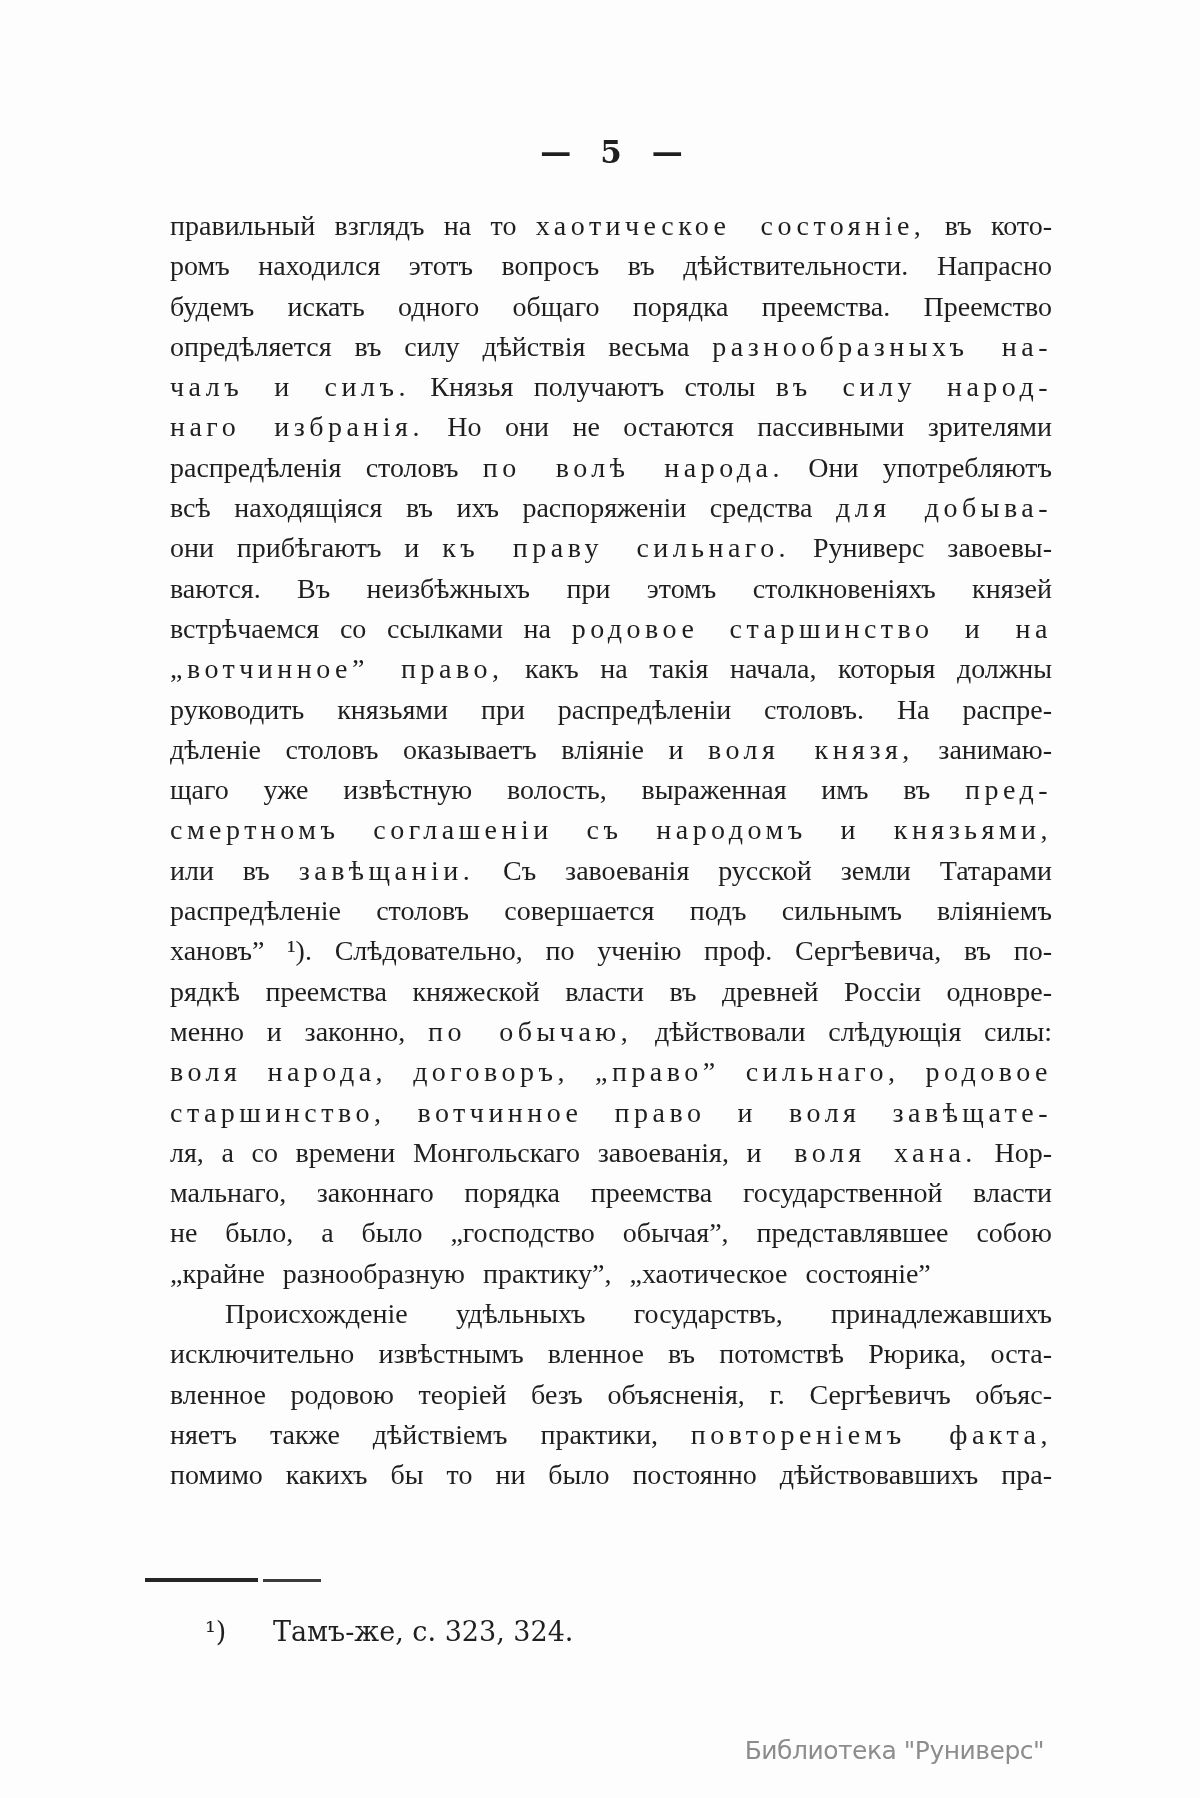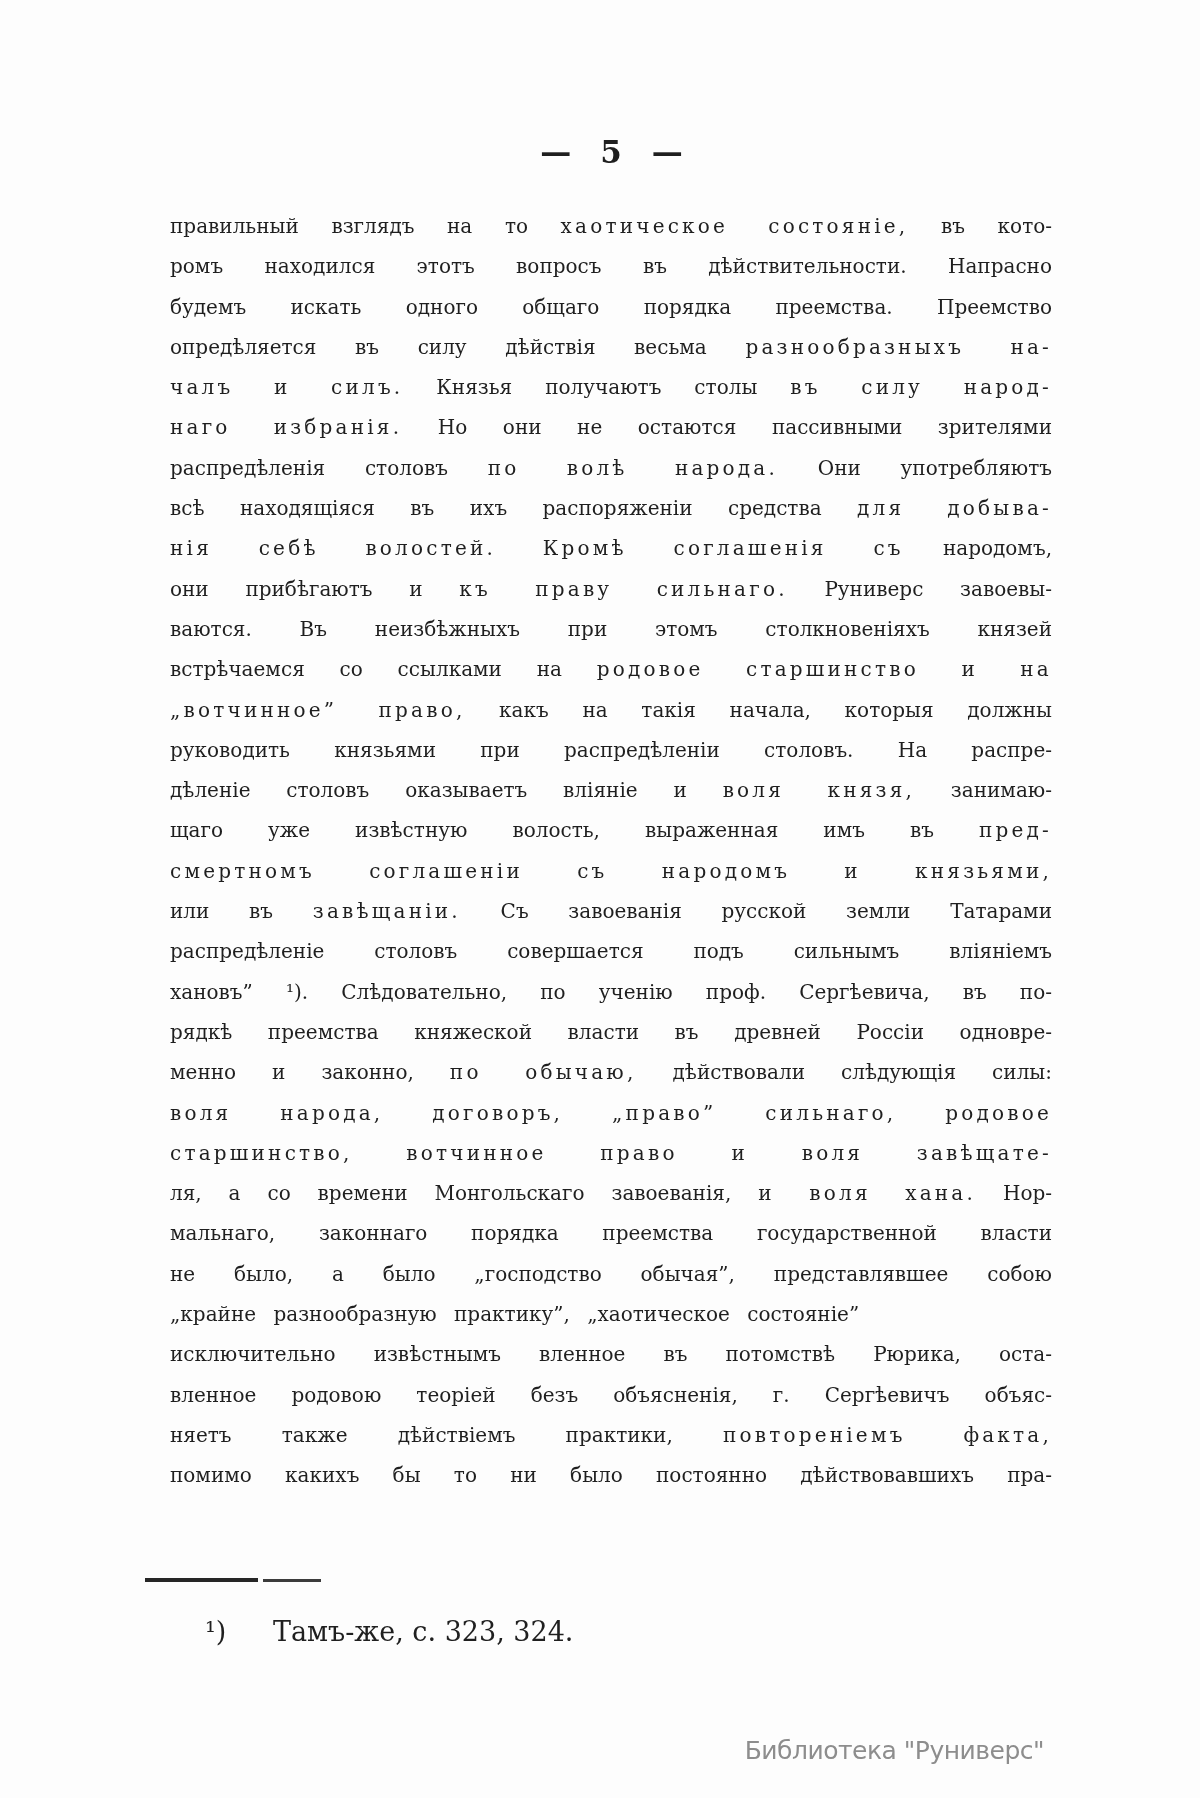--- a/index.html
+++ b/index.html
@@ -39,25 +39,26 @@
     font-weight: bold;
   }
   
   .body-text {
     position: absolute;
     left: 170px;
     top: 206px;
     width: 882px;
   }
   .line {
-    font-size: 20px;
+    font-size: 28px;
     line-height: 40.3px;
     text-align: justify;
     text-align-last: justify;
     white-space: normal;
+    font-family: Liberation Serif, serif;
   }
   .line.end {
     text-align-last: left;
     word-spacing: 11px;
   }
   .line.indent {
     text-indent: 55px;
   }
   .line .sp {
     letter-spacing: 0.16em;
@@ -126,40 +127,40 @@
 
   <div class="body-text" id="body-text">
       <div class="line"><span class="n">правильный взглядъ на то </span><span class="sp">хаотическое состояніе,</span><span class="n"> въ кото-</span></div>
       <div class="line"><span class="n">ромъ находился этотъ вопросъ въ дѣйствительности. Напрасно</span></div>
       <div class="line"><span class="n">будемъ искать одного общаго порядка преемства. Преемство</span></div>
       <div class="line"><span class="n">опредѣляется въ силу дѣйствія весьма </span><span class="sp">разнообразныхъ на-</span></div>
       <div class="line"><span class="sp">чалъ и силъ.</span><span class="n"> Князья получаютъ столы </span><span class="sp">въ силу народ-</span></div>
       <div class="line"><span class="sp">наго избранія.</span><span class="n"> Но они не остаются пассивными зрителями</span></div>
       <div class="line"><span class="n">распредѣленія столовъ </span><span class="sp">по волѣ народа.</span><span class="n"> Они употребляютъ</span></div>
       <div class="line"><span class="n">всѣ находящіяся въ ихъ распоряженіи средства </span><span class="sp">для добыва-</span></div>
-      <div class="line"><span class="sp">нія себѣ волостей. Кромѣ соглашенія съ</span><span class="n"> народомъ,</span></div>
       <div class="line"><span class="n">они прибѣгаютъ и </span><span class="sp">къ праву сильнаго.</span><span class="n"> Руниверс завоевы-</span></div>
       <div class="line"><span class="n">ваются. Въ неизбѣжныхъ при этомъ столкновеніяхъ князей</span></div>
       <div class="line"><span class="n">встрѣчаемся со ссылками на </span><span class="sp">родовое старшинство и на</span></div>
       <div class="line"><span class="sp">„вотчинное” право,</span><span class="n"> какъ на такія начала, которыя должны</span></div>
       <div class="line"><span class="n">руководить князьями при распредѣленіи столовъ. На распре-</span></div>
       <div class="line"><span class="n">дѣленіе столовъ оказываетъ вліяніе и </span><span class="sp">воля князя,</span><span class="n"> занимаю-</span></div>
       <div class="line"><span class="n">щаго уже извѣстную волость, выраженная имъ въ </span><span class="sp">пред-</span></div>
       <div class="line"><span class="sp">смертномъ соглашеніи съ народомъ и князьями,</span></div>
       <div class="line"><span class="n">или въ </span><span class="sp">завѣщаніи.</span><span class="n"> Съ завоеванія русской земли Татарами</span></div>
       <div class="line"><span class="n">распредѣленіе столовъ совершается подъ сильнымъ вліяніемъ</span></div>
       <div class="line"><span class="n">хановъ” ¹). Слѣдовательно, по ученію проф. Сергѣевича, въ по-</span></div>
       <div class="line"><span class="n">рядкѣ преемства княжеской власти въ древней Россіи одновре-</span></div>
       <div class="line"><span class="n">менно и законно, </span><span class="sp">по обычаю,</span><span class="n"> дѣйствовали слѣдующія силы:</span></div>
       <div class="line"><span class="sp">воля народа, договоръ, „право” сильнаго, родовое</span></div>
       <div class="line"><span class="sp">старшинство, вотчинное право и воля завѣщате-</span></div>
       <div class="line"><span class="n">ля, а со времени Монгольскаго завоеванія, </span><span class="sp">и воля хана.</span><span class="n"> Нор-</span></div>
       <div class="line"><span class="n">мальнаго, законнаго порядка преемства государственной власти</span></div>
       <div class="line"><span class="n">не было, а было „господство обычая”, представлявшее собою</span></div>
       <div class="line end"><span class="n">„крайне разнообразную практику”, „хаотическое состояніе”</span></div>
+      <div class="line indent"><span class="n">Происхожденіе удѣльныхъ государствъ, принадлежавшихъ</span></div>
       <div class="line"><span class="n">исключительно извѣстнымъ вленное въ потомствѣ Рюрика, оста-</span></div>
       <div class="line"><span class="n">вленное родовою теоріей безъ объясненія, г. Сергѣевичъ объяс-</span></div>
       <div class="line"><span class="n">няетъ также дѣйствіемъ практики, </span><span class="sp">повтореніемъ факта,</span></div>
       <div class="line"><span class="n">помимо какихъ бы то ни было постоянно дѣйствовавшихъ пра-</span></div>
     </div>
 
   <div class="footnote-rule">
     <span class="seg1"></span><span class="seg2"></span>
   </div>
 

